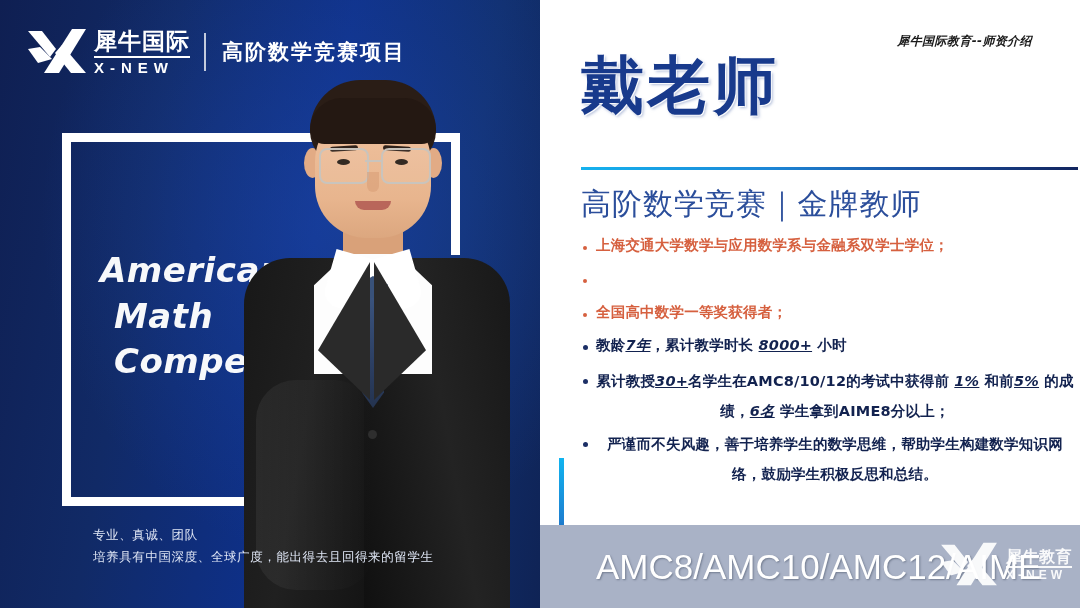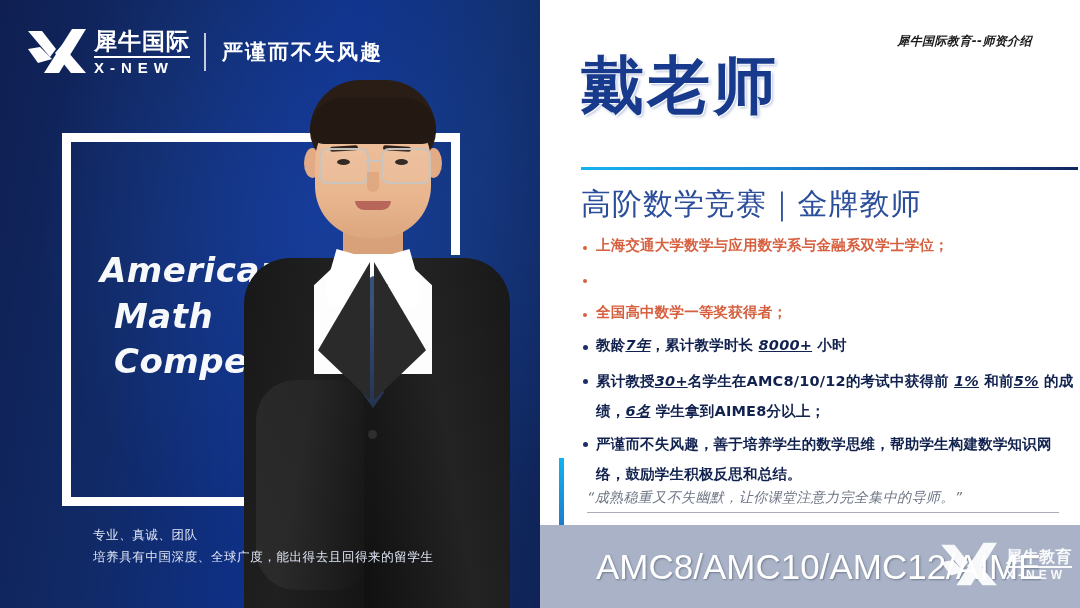--- a/index.html
+++ b/index.html
@@ -116,21 +116,21 @@
          background:linear-gradient(90deg,#15B2EE 0%,#1C86D6 38%,#1B4E9E 70%,#12255E 100%);}
   .subtitle{position:absolute;left:41px;top:184px;font-size:30px;color:#2B4E9B;letter-spacing:1px;
             font-family:"DejaVu Sans","Liberation Sans",sans-serif;}
 
   .bullets{position:absolute;left:34px;top:232px;width:500px;}
   .bullet{display:flex;align-items:flex-start;margin-bottom:3px;}
   .dot{flex:0 0 auto;width:22px;text-align:center;line-height:1.9;}
   .dot i{display:inline-block;width:4px;height:4px;border-radius:50%;background:#D6603F;vertical-align:middle;}
   .bullet.dark .dot i{background:#1C2F66;width:5px;height:5px;}
   .btext{font-size:14.5px;line-height:1.92;letter-spacing:.2px;
-         font-family:"DejaVu Sans","Liberation Sans",sans-serif;}
+         font-family:"DejaVu Sans","Liberation Sans",sans-serif;text-align:center;}
   .bullet.accent .btext{color:#D6603F;font-weight:bold;}
   .bullet.dark .btext{color:#12224F;font-weight:bold;}
   .bullet.dark.tall .btext{line-height:2.08;}
   .btext em{font-style:italic;font-weight:bold;text-decoration:underline;}
 
   .accent-bar{position:absolute;left:19px;top:458px;width:5px;height:150px;
               background:linear-gradient(180deg,#10B4F0 0%,#1D7FD0 42%,#123272 78%,#0B1E4C 100%);}
   .quote{position:absolute;left:47px;top:489px;width:472px;font-size:14px;color:#6E7685;
          font-style:italic;letter-spacing:.4px;border-bottom:1px solid #A9AEB8;padding-bottom:5px;
          font-family:"DejaVu Sans","Liberation Sans",sans-serif;}
@@ -162,21 +162,21 @@
         <path d="M2 24 L14 22 L26 34 L12 38 Z" fill="#ffffff"></path>
         <path d="M60 4 L46 4 L18 48 L33 48 Z" fill="#ffffff"></path>
         <path d="M36 20 L60 48 L45 48 L29 28 Z" fill="#ffffff"></path>
       </svg>
       <div class="logo-text">
         <div class="logo-cn">犀牛国际</div>
         <div class="logo-rule"></div>
         <div class="logo-en">X-NEW</div>
       </div>
       <div class="brand-sep"></div>
-      <div class="brand-title">严谨而不失风趣</div>
+      <div class="brand-title">高阶数学竞赛项目</div>
     </div>
 
     <div class="frame">
       <span class="f-top"></span>
       <span class="f-left"></span>
       <span class="f-bot"></span>
       <span class="f-r-top"></span>
       <span class="f-r-bot"></span>
     </div>
 
@@ -247,21 +247,20 @@
         <span class="dot"><i></i></span>
         <span class="btext">累计教授<em>30+</em>名学生在AMC8/10/12的考试中获得前 <em>1%</em> 和前<em>5%</em> 的成绩，<em>6名</em> 学生拿到AIME8分以上；</span>
       </div>
       <div class="bullet dark tall">
         <span class="dot"><i></i></span>
         <span class="btext">严谨而不失风趣，善于培养学生的数学思维，帮助学生构建数学知识网络，鼓励学生积极反思和总结。</span>
       </div>
     </div>
 
     <div class="accent-bar"></div>
-    <div class="quote">“成熟稳重又不失幽默，让你课堂注意力完全集中的导师。”</div>
   </div>
 
   <div class="banner">
     <div class="banner-text">AMC8/AMC10/AMC12/AIME</div>
     <div class="banner-wm">
       <svg class="bw-mark" viewBox="0 0 62 54">
         <path d="M2 6 L16 6 L30 24 L24 32 Z" fill="#ffffff"></path>
         <path d="M2 24 L14 22 L26 34 L12 38 Z" fill="#ffffff"></path>
         <path d="M60 4 L46 4 L18 48 L33 48 Z" fill="#ffffff"></path>
         <path d="M36 20 L60 48 L45 48 L29 28 Z" fill="#ffffff"></path>

